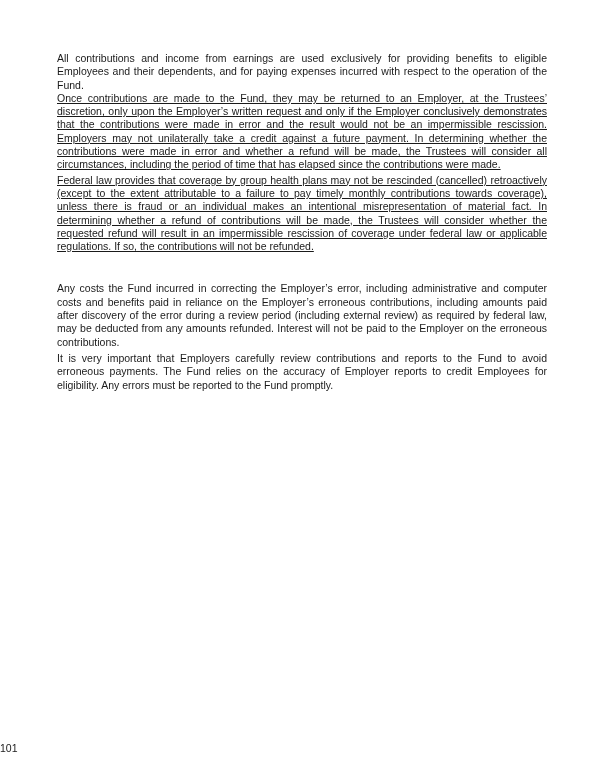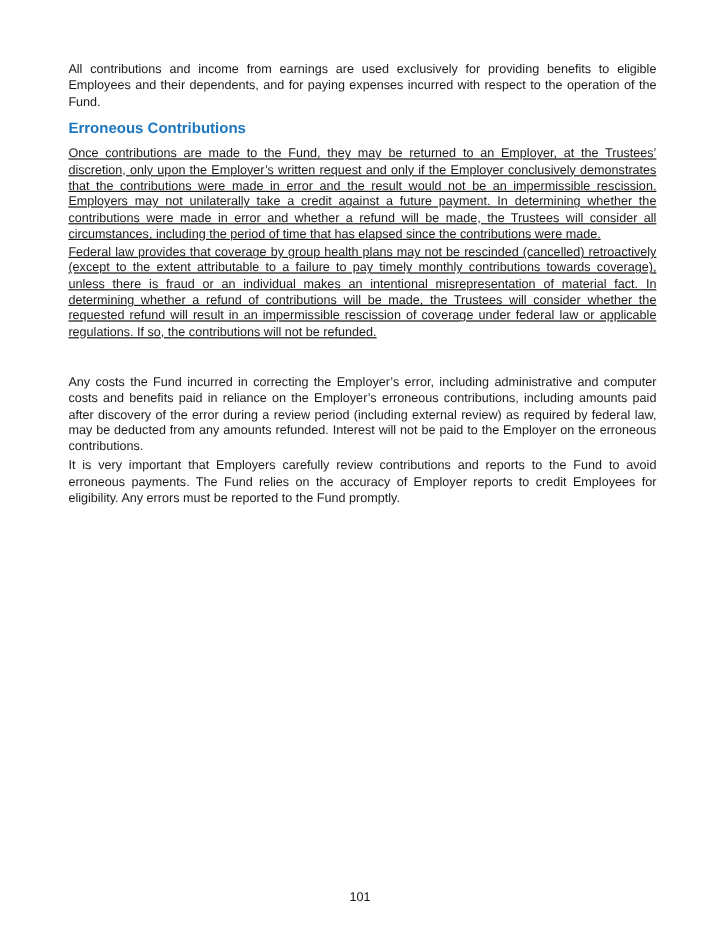--- a/index.html
+++ b/index.html
@@ -37,32 +37,30 @@
     line-height: 14px;
     font-weight: bold;
     color: #1d76be;
     text-align: left;
   }
   .page-number {
     position: absolute;
     top: 742px;
     left: 0;
     width: 600px;
-    text-align: center;
     font-size: 10.5px;
     line-height: 13px;
     color: #1a1a1a;
   }
 </style>
 </head>
 <body>
 
 <div class="page">
   <div class="content">
     <p class="body">All contributions and income from earnings are used exclusively for providing benefits to eligible Employees and their dependents, and for paying expenses incurred with respect to the operation of the Fund.</p>
-    <h2 class="section-heading">Erroneous Contributions</h2>
     <p class="body mb2">Once contributions are made to the Fund, they may be returned to an Employer, at the Trustees’ discretion, only upon the Employer’s written request and only if the Employer conclusively demonstrates that the contributions were made in error and the result would not be an impermissible rescission. Employers may not unilaterally take a credit against a future payment. In determining whether the contributions were made in error and whether a refund will be made, the Trustees will consider all circumstances, including the period of time that has elapsed since the contributions were made.</p>
     <p class="body mb2">Federal law provides that coverage by group health plans may not be rescinded (cancelled) retroactively (except to the extent attributable to a failure to pay timely monthly contributions towards coverage), unless there is fraud or an individual makes an intentional misrepresentation of material fact. In determining whether a refund of contributions will be made, the Trustees will consider whether the requested refund will result in an impermissible rescission of coverage under federal law or applicable regulations. If so, the contributions will not be refunded.</p>
     <p class="body mb3">Any costs the Fund incurred in correcting the Employer’s error, including administrative and computer costs and benefits paid in reliance on the Employer’s erroneous contributions, including amounts paid after discovery of the error during a review period (including external review) as required by federal law, may be deducted from any amounts refunded. Interest will not be paid to the Employer on the erroneous contributions.</p>
     <p class="body">It is very important that Employers carefully review contributions and reports to the Fund to avoid erroneous payments. The Fund relies on the accuracy of Employer reports to credit Employees for eligibility. Any errors must be reported to the Fund promptly.</p>
   </div>
   <div class="page-number">101</div>
 </div>
 
 </body></html>

